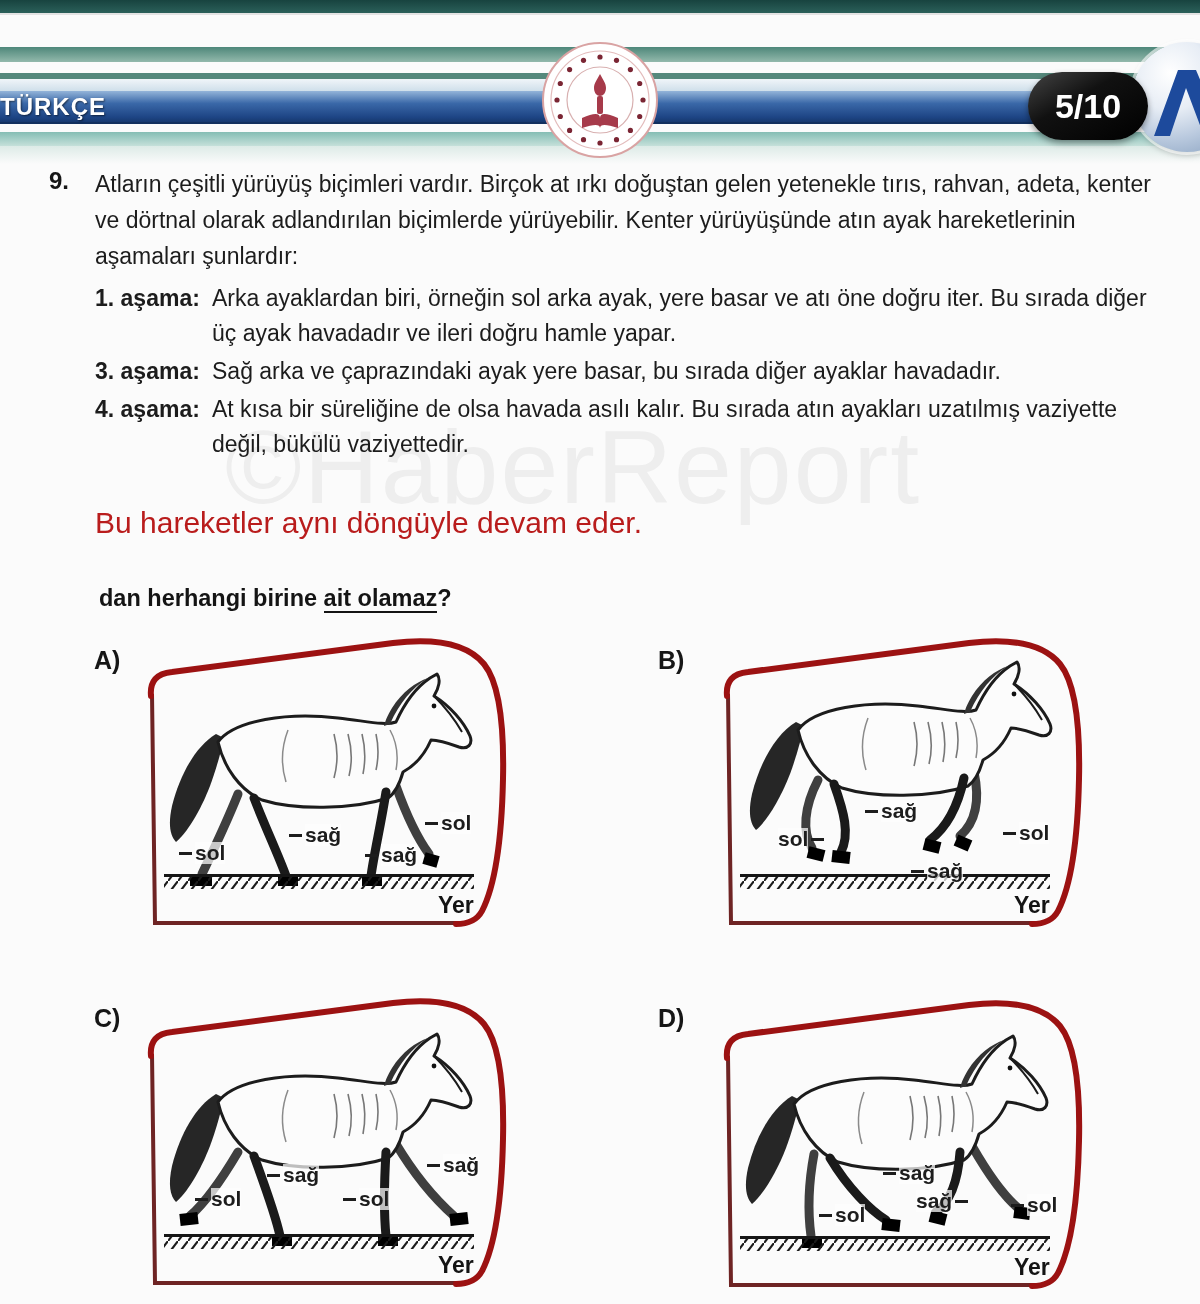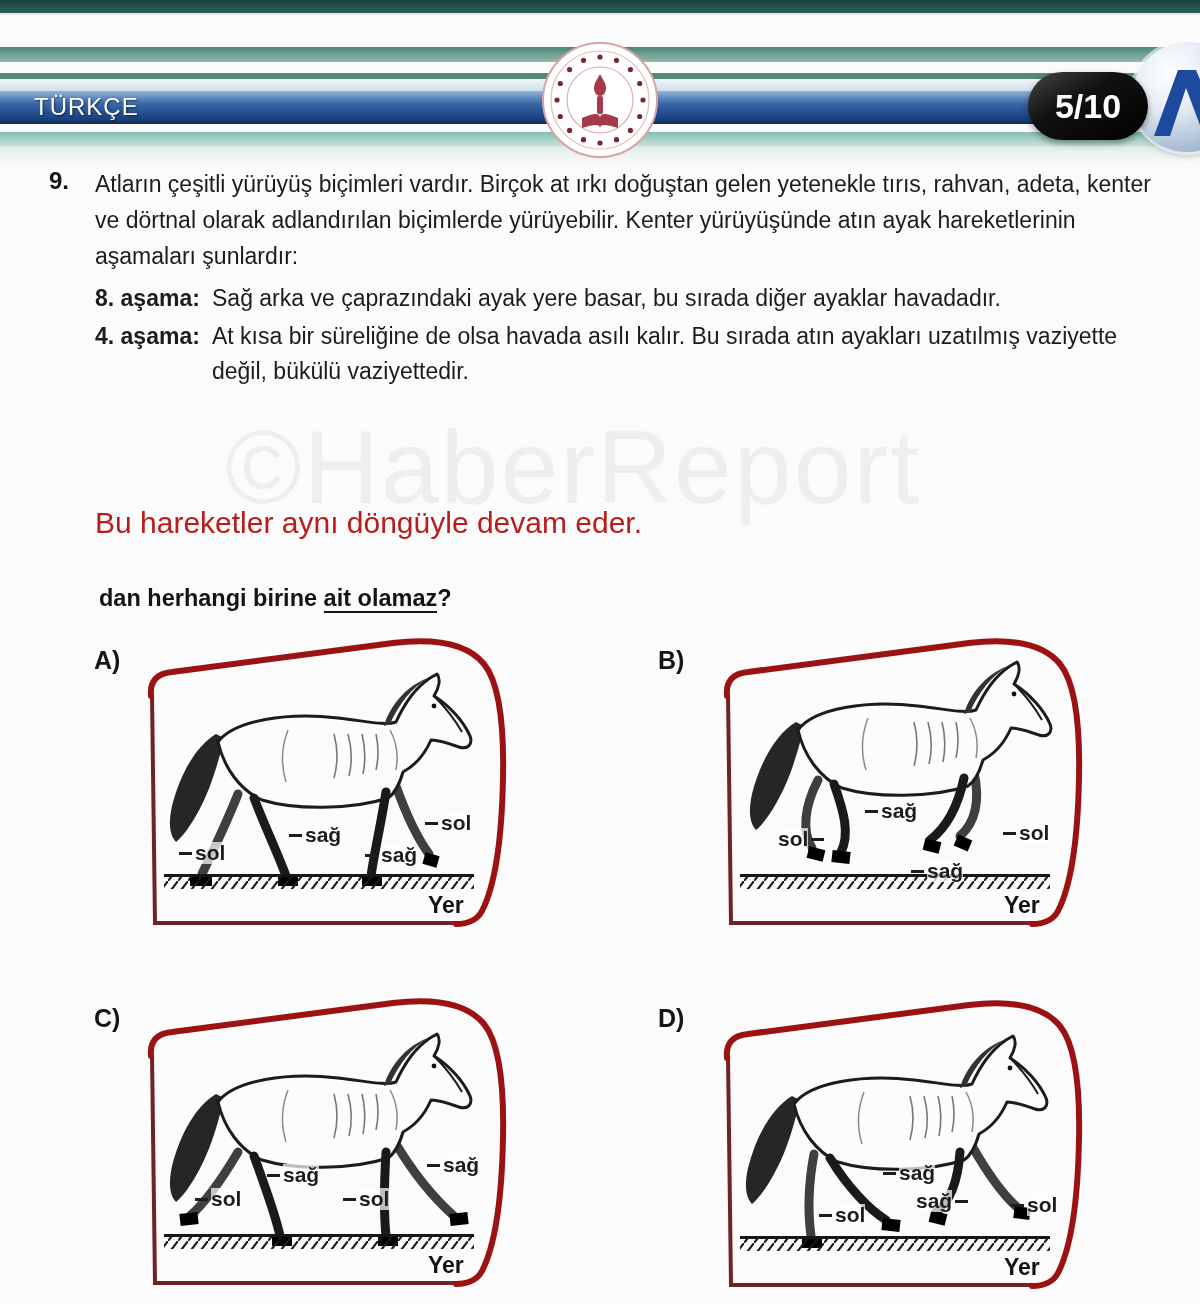--- a/index.html
+++ b/index.html
@@ -13,22 +13,22 @@
              background:linear-gradient(#18433f,#2b605a); }
   .hairline { position:absolute; left:0; top:13px; width:100%; height:2px; background:#e3e3e3; }
   .stripe-sage { position:absolute; left:0; top:47px; width:100%; height:15px;
              background:linear-gradient(#4e877a,#93b9ac); }
   .stripe-dark { position:absolute; left:0; top:73px; width:100%; height:6px; background:#55887b; }
   .stripe-lightblue { position:absolute; left:0; top:79px; width:100%; height:12px;
              background:linear-gradient(#f0f5f9,#cfdfea); }
   .band-blue { position:absolute; left:0; top:91px; width:100%; height:33px;
              background:linear-gradient(#93b4d9,#3a68a8 40%,#1d4484 85%,#16396f);
              border-bottom:2px solid #12305e; display:flex; align-items:center; }
-  .subject { color:#fff; font-size:24px; font-weight:400; letter-spacing:1px;
-             padding-left:34px; text-shadow:1px 1px 2px rgba(0,0,0,.55); }
+  .subject { color:#fff; font-size:24px; font-weight:700; letter-spacing:1px;
+             text-shadow:1px 1px 2px rgba(0,0,0,.55); }
   .stripe-teal { position:absolute; left:0; top:132px; width:100%; height:14px;
              background:linear-gradient(#85bdb4,#c5e0da); }
   .header-fade { position:absolute; left:0; top:146px; width:100%; height:18px;
              background:linear-gradient(#ddebe7,#fbfbfb); }
 
   .meb-logo { position:absolute; left:540px; top:40px; width:120px; height:120px; }
 
   .channel-badge { position:absolute; left:1132px; top:42px; width:110px; height:110px;
              border-radius:50%;
              background:radial-gradient(circle at 35% 28%, #ffffff 0%, #e7edf5 35%, #b9c9de 62%, #7c97b8 100%);
@@ -90,21 +90,21 @@
   
   .opt-a .s1{left:38px;top:208px}  .opt-a .s2{left:148px;top:190px}
   .opt-a .s3{left:224px;top:210px} .opt-a .s4{left:284px;top:178px}
   .opt-b .s1{left:64px;top:194px}  .opt-b .s2{left:148px;top:166px}
   .opt-b .s3{left:194px;top:226px} .opt-b .s4{left:286px;top:188px}
   .opt-c .s1{left:54px;top:194px}  .opt-c .s2{left:126px;top:170px}
   .opt-c .s3{left:202px;top:194px} .opt-c .s4{left:286px;top:160px}
   .opt-d .s1{left:102px;top:208px} .opt-d .s2{left:166px;top:166px}
   .opt-d .s3{left:202px;top:194px} .opt-d .s4{left:294px;top:198px}
 
-  .ground-label { position:absolute; left:290px; top:258px; font-size:23px; font-weight:700; color:#141414; }
+  .ground-label { position:absolute; left:300px; top:258px; font-size:23px; font-weight:700; color:#141414; }
 </style>
 </head>
 <body>
 
 <svg width="0" height="0" style="position:absolute" aria-hidden="true">
   <defs>
     <pattern id="hatch" width="10" height="13" patternUnits="userSpaceOnUse">
       <line x1="10" y1="0" x2="0" y2="13" stroke="#1b1b1b" stroke-width="2.2"></line>
     </pattern>
     <g id="horse-body">
@@ -173,21 +173,25 @@
     </div>
   </div>
 
   <div class="watermark">©HaberReport</div>
 
   <div class="qnum">9.</div>
   <div class="qintro">Atların çeşitli yürüyüş biçimleri vardır. Birçok at ırkı doğuştan gelen yetenekle tırıs, rahvan, adeta, kenter ve dörtnal olarak adlandırılan biçimlerde yürüyebilir. Kenter yürüyüşünde atın ayak hareketlerinin aşamaları şunlardır:</div>
 
   <div class="stages">
     <div class="stage">
-      <span class="stage-label">8. aşama:</span>
+      <span class="stage-label">1. aşama:</span>
+      <span class="stage-text">Arka ayaklardan biri, örneğin sol arka ayak, yere basar ve atı öne doğru iter. Bu sırada diğer üç ayak havadadır ve ileri doğru hamle yapar.</span>
+    </div>
+    <div class="stage">
+      <span class="stage-label">3. aşama:</span>
       <span class="stage-text">Sağ arka ve çaprazındaki ayak yere basar, bu sırada diğer ayaklar havadadır.</span>
     </div>
     <div class="stage">
       <span class="stage-label">4. aşama:</span>
       <span class="stage-text">At kısa bir süreliğine de olsa havada asılı kalır. Bu sırada atın ayakları uzatılmış vaziyette değil, bükülü vaziyettedir.</span>
     </div>
   </div>
 
   <div class="closing">Bu hareketler aynı döngüyle devam eder.</div>
 

